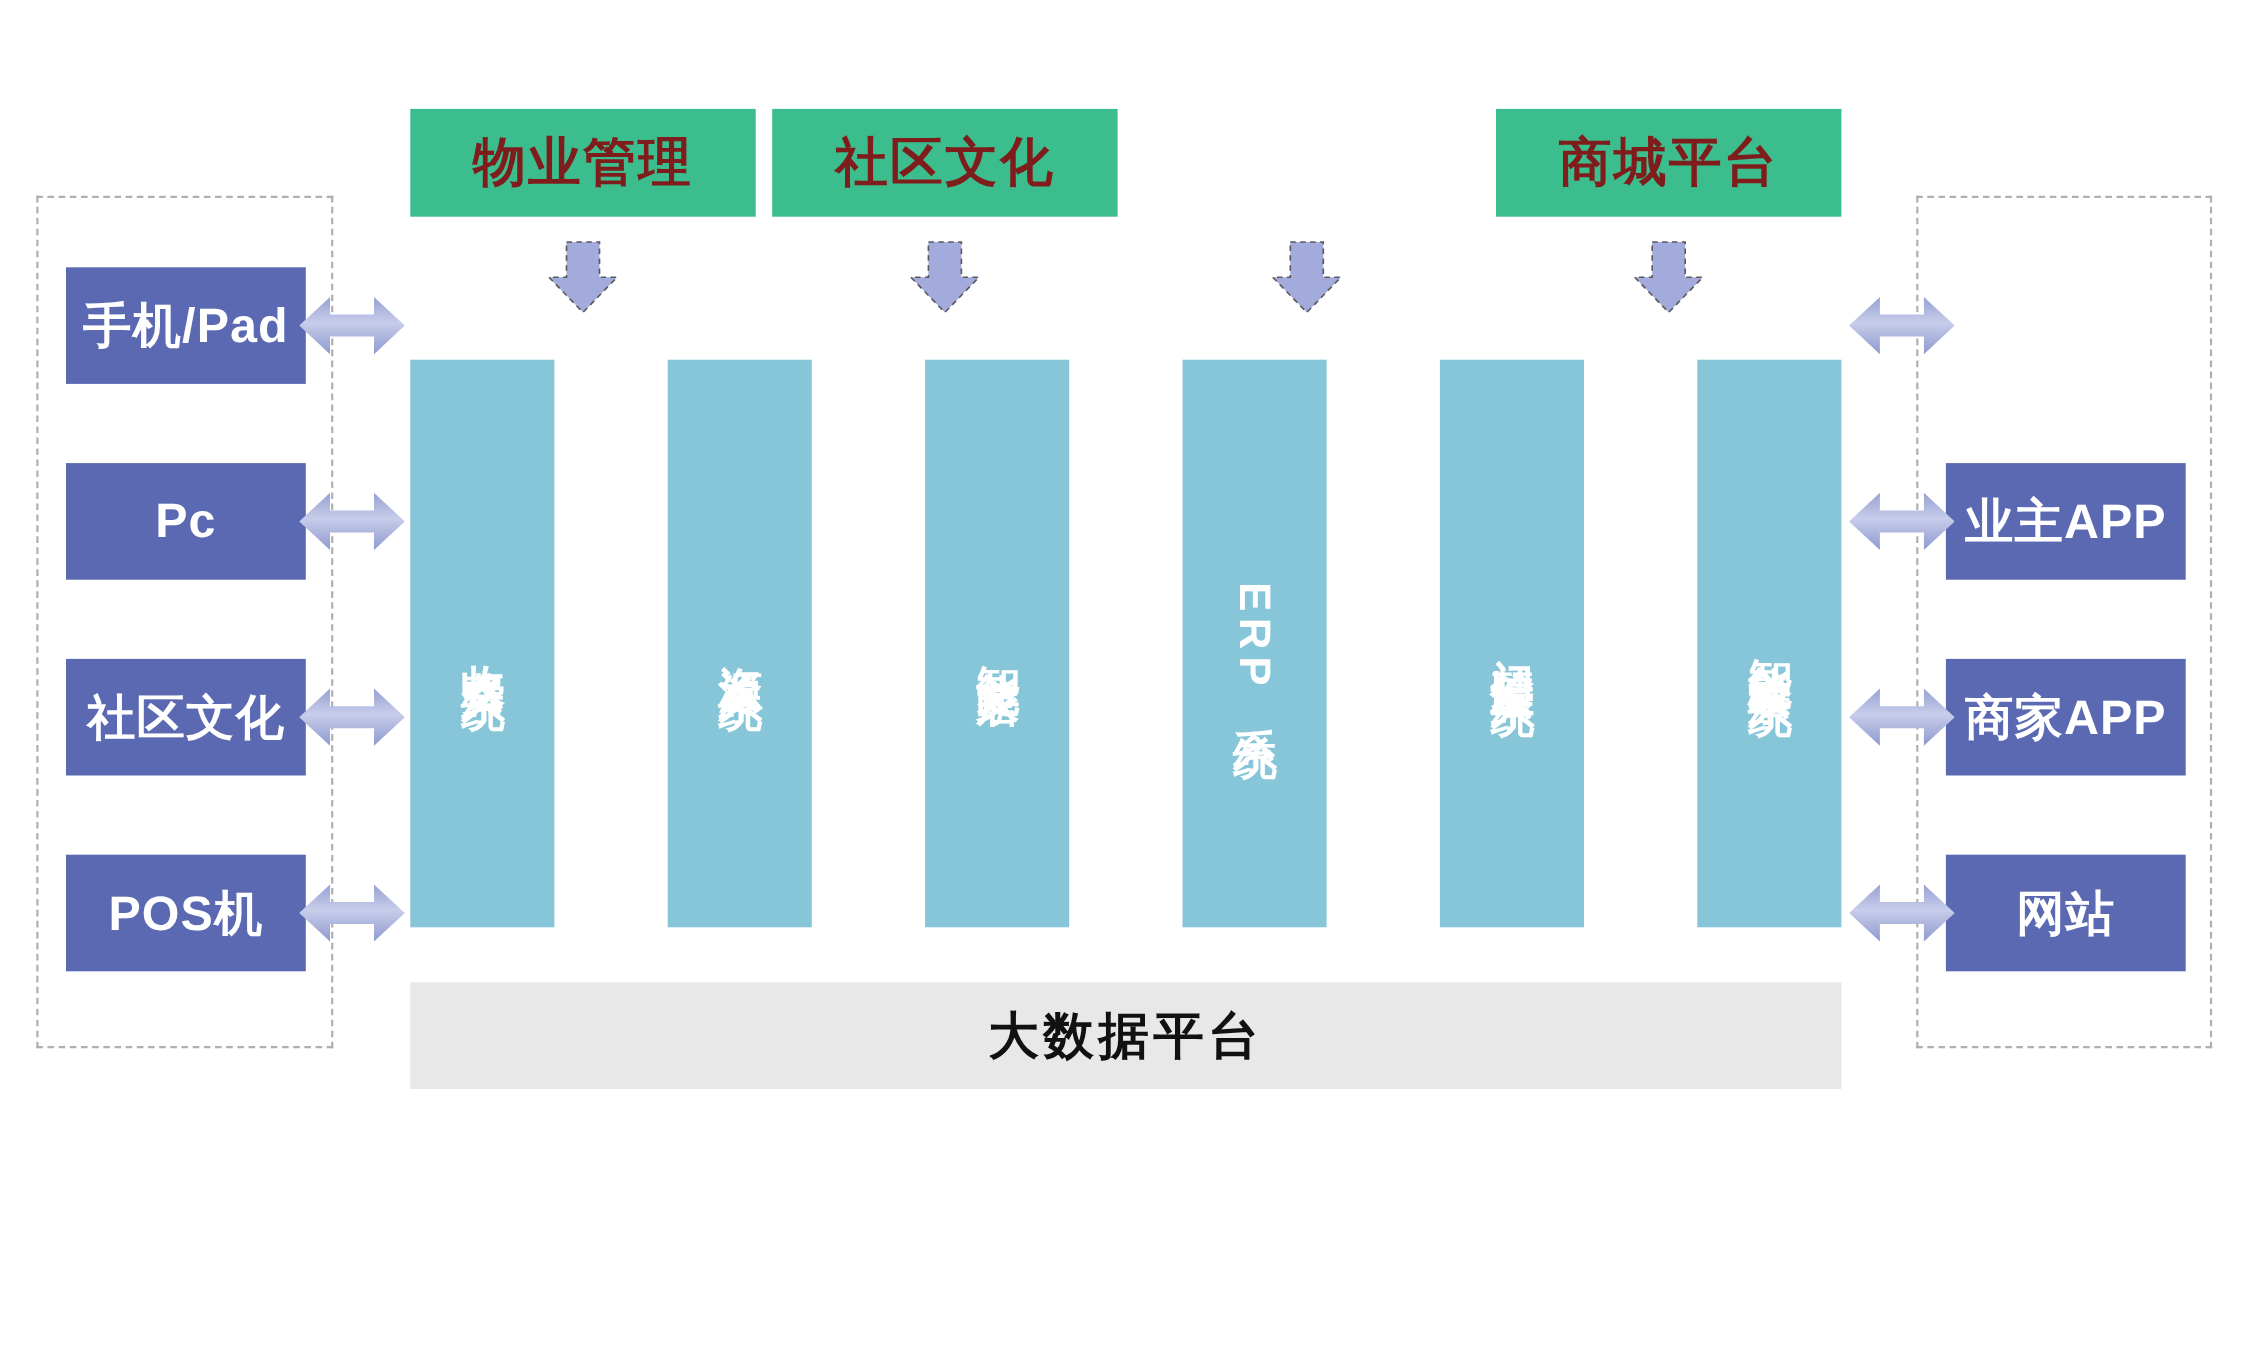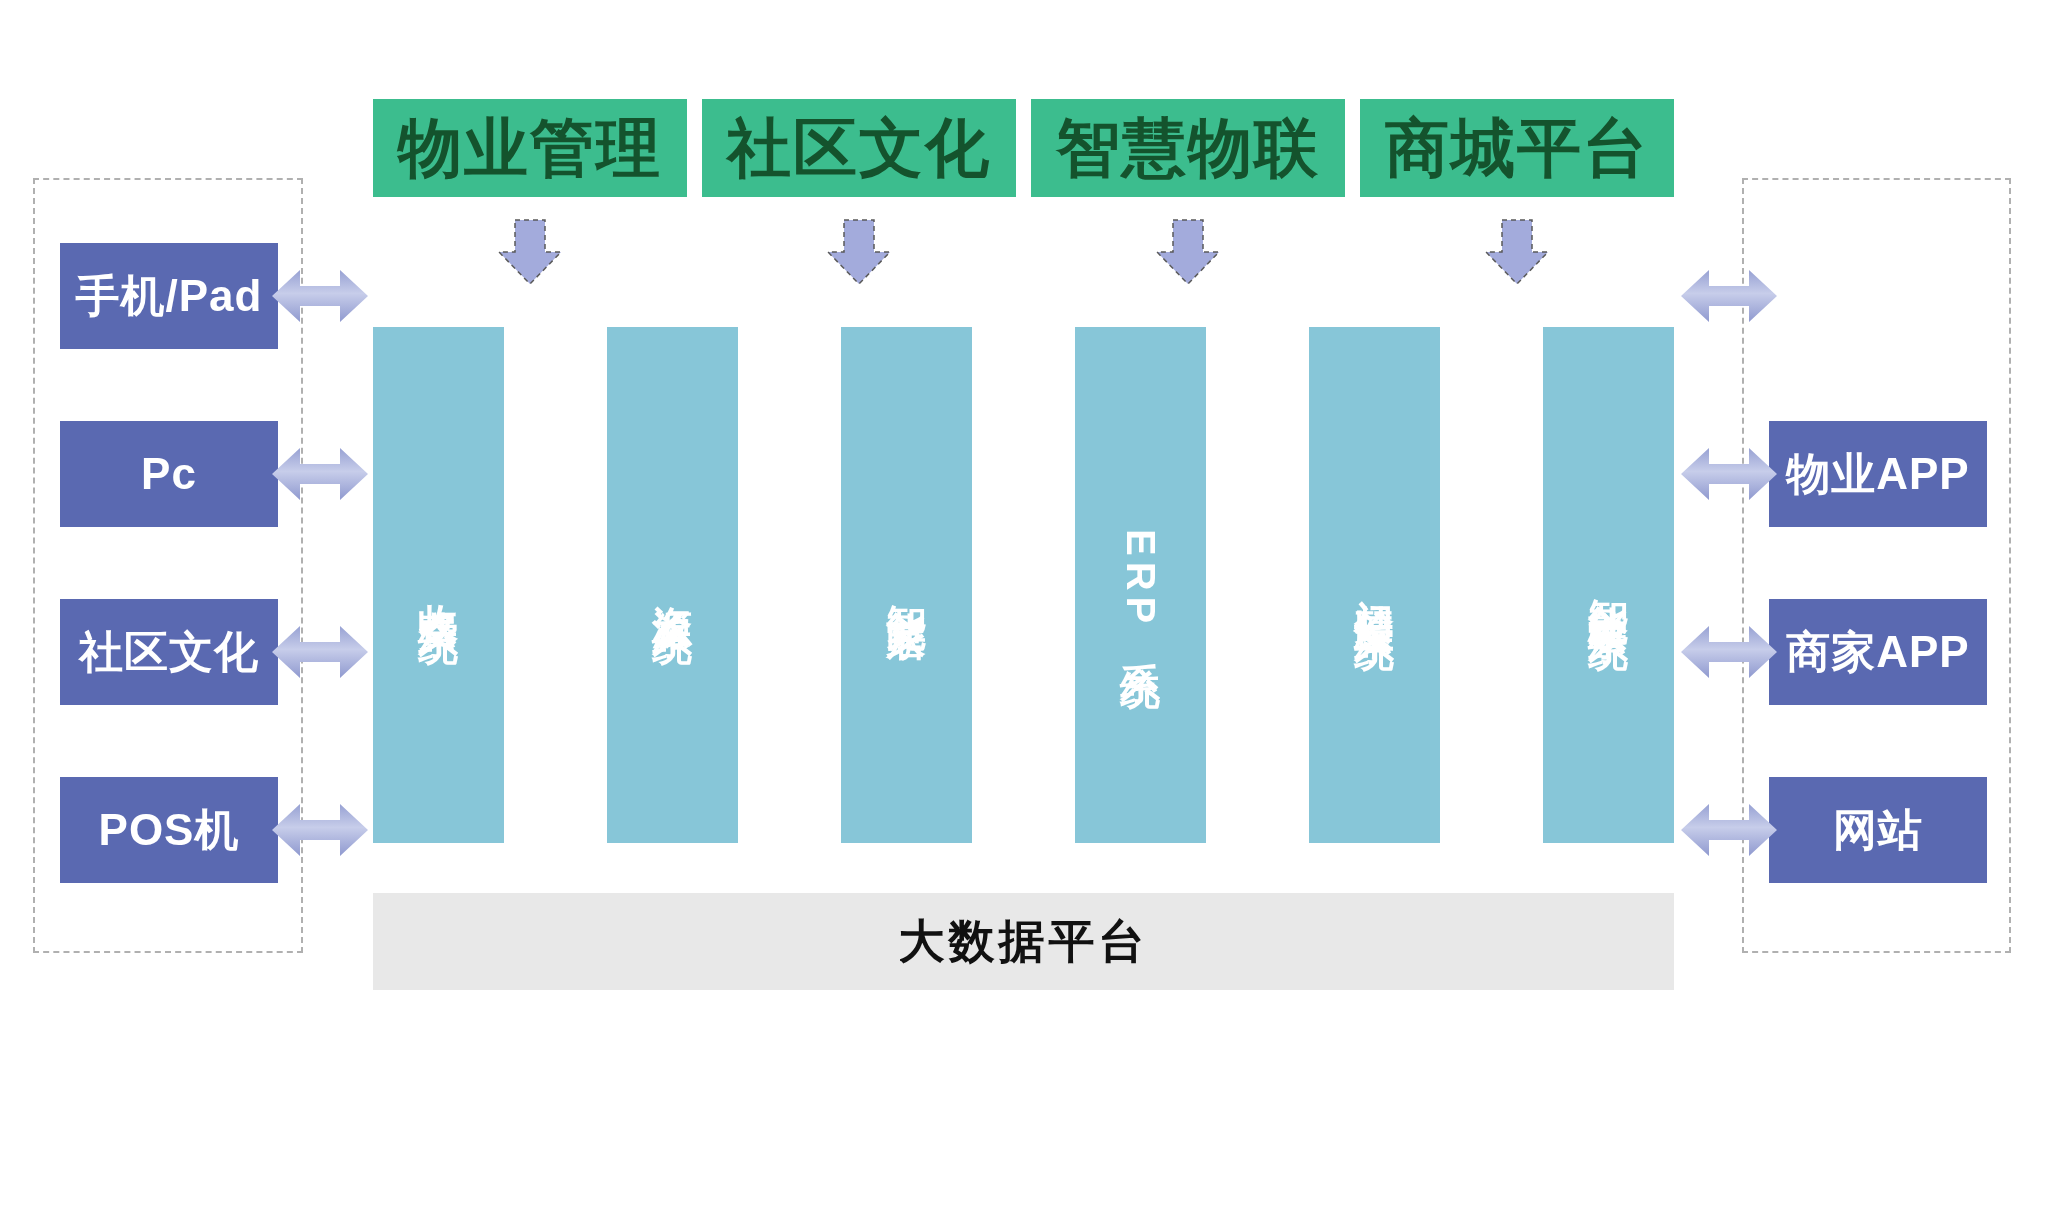--- a/index.html
+++ b/index.html
@@ -16,21 +16,21 @@
   body{
     font-family:"Liberation Sans","DejaVu Sans",sans-serif;
     width:2049px;height:1229px;position:relative;overflow:hidden;
   }
   #diagram{position:absolute;left:0;top:0;width:2049px;height:1229px;}
   .abs{position:absolute;box-sizing:border-box;}
   .module{
     background:var(--module-green);
     width:314px;height:98px;top:99px;
     display:flex;align-items:center;justify-content:center;
-    color:#14532d;font-size:64px;font-weight:bold;letter-spacing:2px;
+    color:#7f1d1d;font-size:48px;font-weight:bold;letter-spacing:2px;
   }
   .sys-col{
     background:var(--system-blue);
     width:131px;top:327px;height:516px;
     display:flex;align-items:center;justify-content:center;
   }
   .sys-label{
     writing-mode:vertical-rl;text-orientation:mixed;
     color:#ffffff;font-size:40px;font-weight:bold;letter-spacing:6px;
     line-height:1;
@@ -66,21 +66,20 @@
       <stop offset="45%" stop-color="#C7CDEA"></stop>
       <stop offset="100%" stop-color="#8F99CF"></stop>
     </linearGradient>
   </defs>
 </svg>
 
 <div id="diagram">
 
   <div class="abs module" style="left:373px">物业管理</div>
   <div class="abs module" style="left:702px">社区文化</div>
-  <div class="abs module" style="left:1031px">智慧物联</div>
   <div class="abs module" style="left:1360px">商城平台</div>
 
   <div class="abs down-arrow" style="left:498px">
     <svg width="64" height="66" viewBox="0 0 64 66">
         <path d="M17,1 L47,1 L47,33 L63,33 L32,65 L1,33 L17,33 Z" fill="#A3ABDC" stroke="#5A5A5A" stroke-width="1.5" stroke-dasharray="5,4"></path>
       </svg>
   </div>
   <div class="abs down-arrow" style="left:827px">
     <svg width="64" height="66" viewBox="0 0 64 66">
         <path d="M17,1 L47,1 L47,33 L63,33 L32,65 L1,33 L17,33 Z" fill="#A3ABDC" stroke="#5A5A5A" stroke-width="1.5" stroke-dasharray="5,4"></path>
@@ -137,21 +136,21 @@
         <path d="M0,29 L28,3 L28,19 L68,19 L68,3 L96,29 L68,55 L68,39 L28,39 L28,55 Z" fill="url(#hArrowGrad)"></path>
       </svg>
   </div>
   <div class="abs h-arrow" style="left:272px;top:801px">
     <svg width="96" height="58" viewBox="0 0 96 58">
         <path d="M0,29 L28,3 L28,19 L68,19 L68,3 L96,29 L68,55 L68,39 L28,39 L28,55 Z" fill="url(#hArrowGrad)"></path>
       </svg>
   </div>
 
   <div class="abs dashed-frame" style="left:1742px;width:269px"></div>
-  <div class="abs side-box" style="left:1769px;top:421px">物业APP</div>
+  <div class="abs side-box" style="left:1769px;top:421px">业主APP</div>
   <div class="abs side-box" style="left:1769px;top:599px">商家APP</div>
   <div class="abs side-box" style="left:1769px;top:777px">网站</div>
 
   <div class="abs h-arrow" style="left:1681px;top:267px">
     <svg width="96" height="58" viewBox="0 0 96 58">
         <path d="M0,29 L28,3 L28,19 L68,19 L68,3 L96,29 L68,55 L68,39 L28,39 L28,55 Z" fill="url(#hArrowGrad)"></path>
       </svg>
   </div>
   <div class="abs h-arrow" style="left:1681px;top:445px">
     <svg width="96" height="58" viewBox="0 0 96 58">

